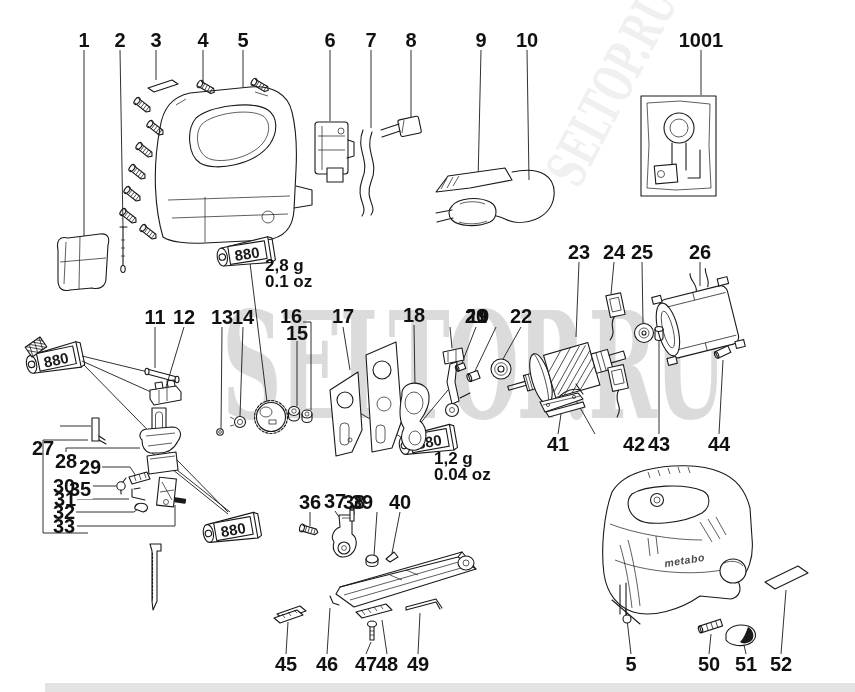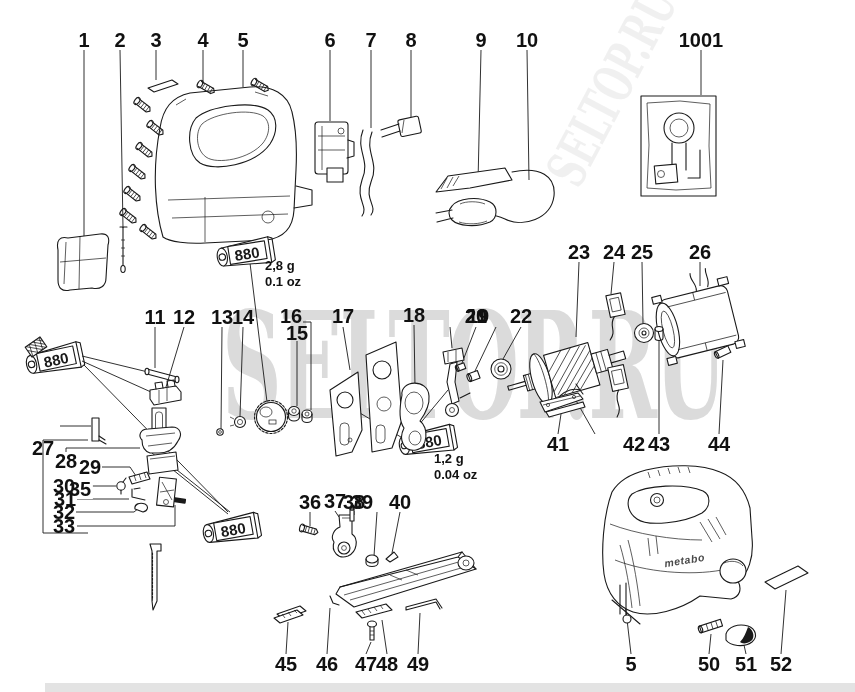--- a/index.html
+++ b/index.html
@@ -23,21 +23,21 @@
   .thin{stroke:#1a1a1a;fill:none;stroke-width:.7;}
   .ldr{stroke:#1a1a1a;fill:none;stroke-width:.9;}
   .blk{fill:#1a1a1a;stroke:none;}
   .t880{font-family:"Liberation Sans",sans-serif;font-weight:bold;font-size:15px;
         fill:#1a1a1a;text-anchor:middle;}
   
   #labels{position:absolute;left:0;top:0;width:855px;height:692px;z-index:3;pointer-events:none;}
   .callout{position:absolute;transform:translate(-50%,-50%);font-weight:bold;font-size:20px;
            color:#111;white-space:nowrap;line-height:1;}
   .callout.boxed{background:#ffffff;padding:0 2px;}
-  .note{position:absolute;font-weight:bold;font-size:13px;color:#111;line-height:16px;
+  .note{position:absolute;font-weight:bold;font-size:17px;color:#111;line-height:16px;
         white-space:nowrap;}
   .brand-logo{position:absolute;left:664px;top:554px;z-index:3;font-size:10.5px;
               font-weight:bold;font-style:italic;color:#4a4a4a;letter-spacing:.6px;
               transform:rotate(-9deg);}
 </style>
 </head>
 <body>
 
 <div id="stage">
 

